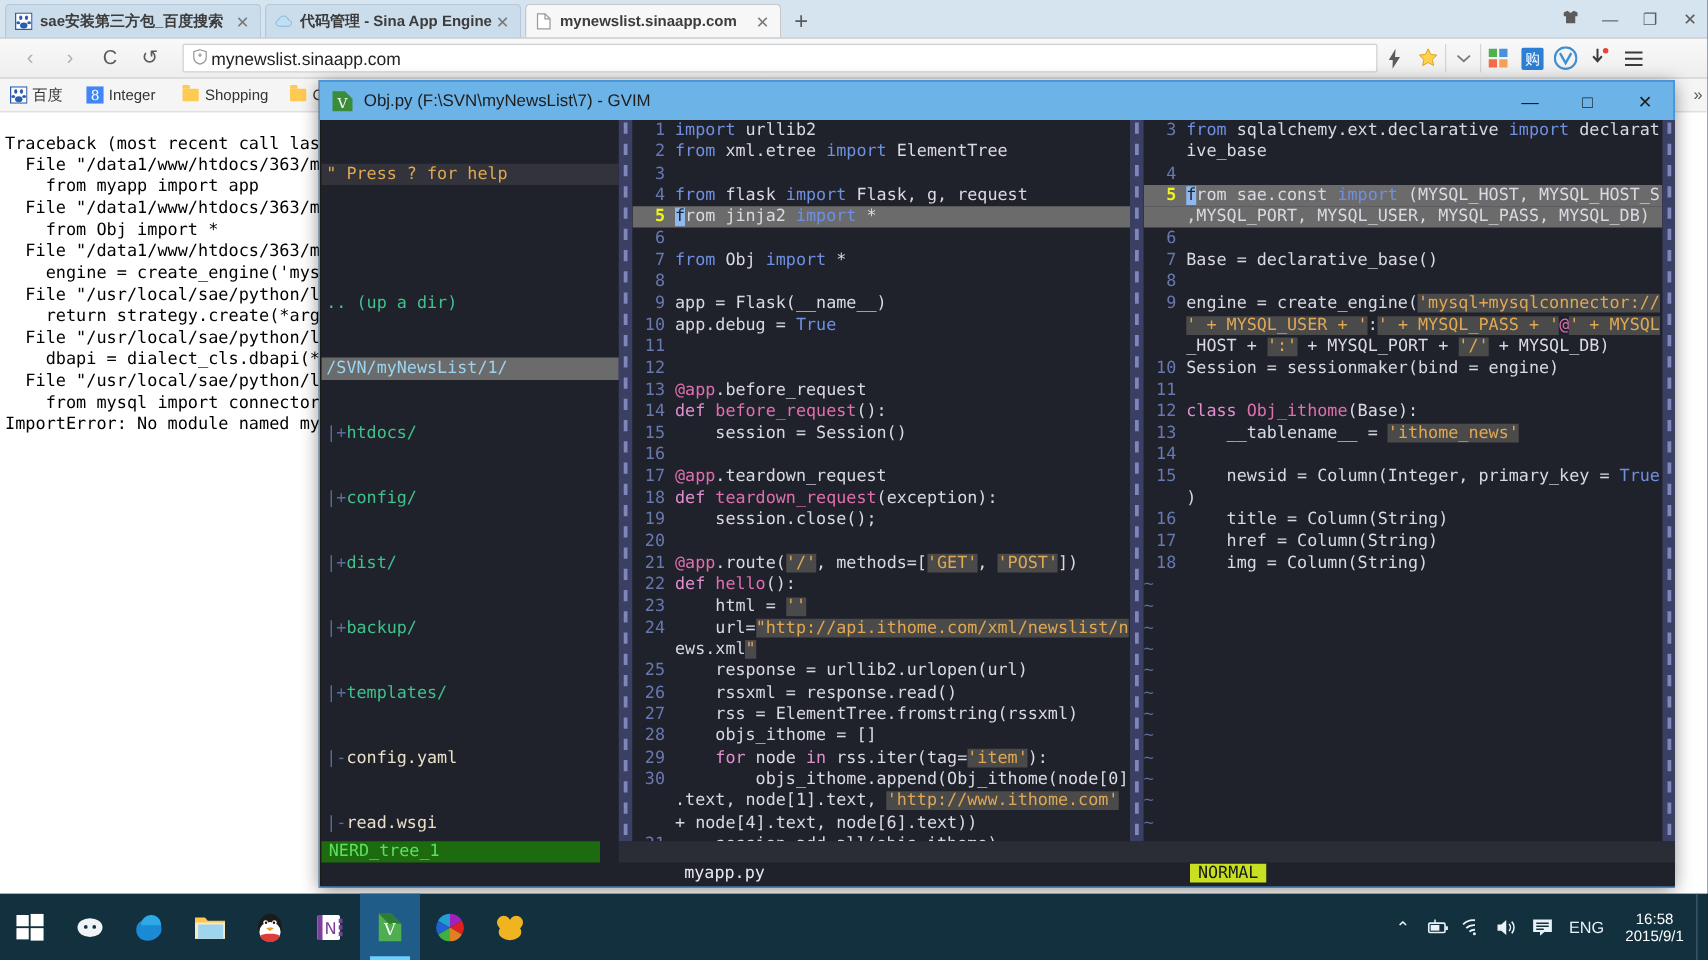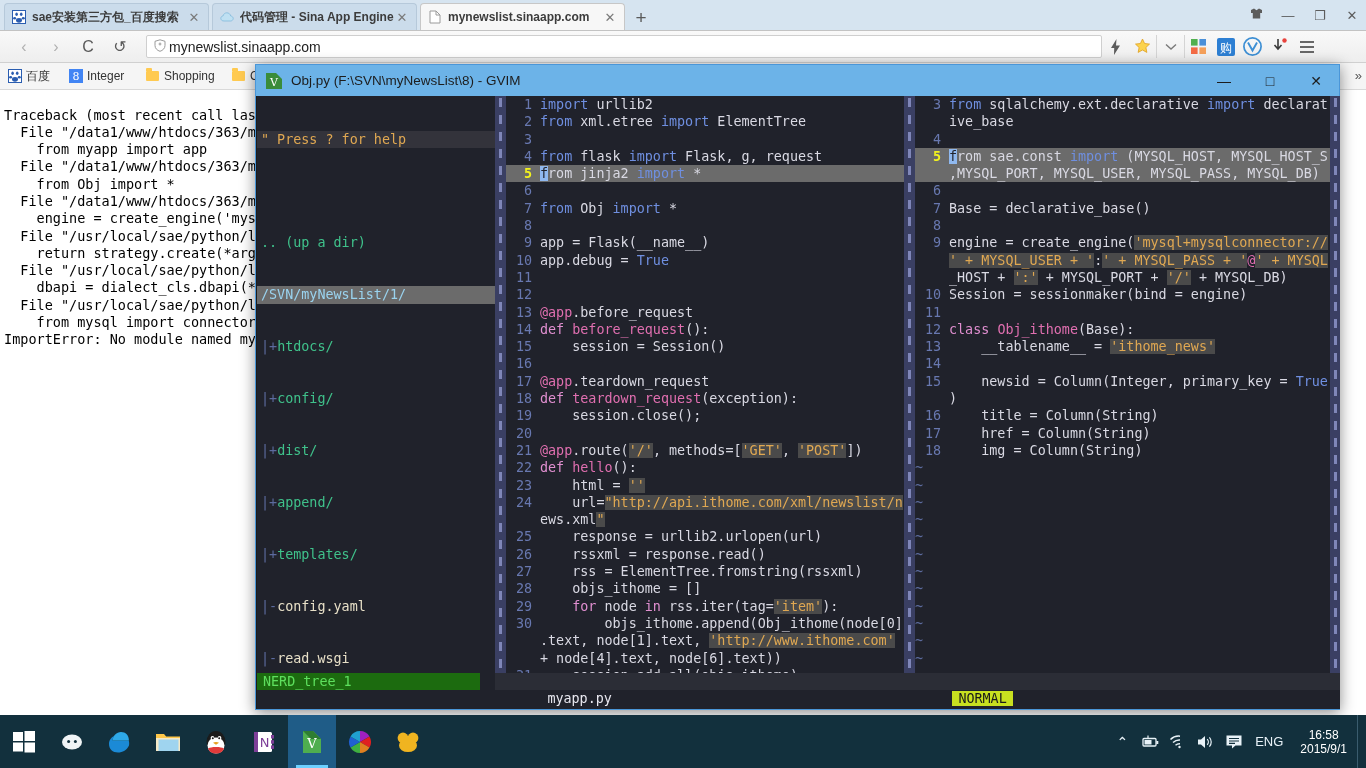--- a/index.html
+++ b/index.html
@@ -290,39 +290,39 @@
 
 <div id="gvim">
 
   <div id="gvtitle">
     <span class="gico">
       <svg width="20" height="20" viewBox="0 0 20 20">
           <path d="M2 2h10l6 6v10H2z" fill="#3a8c3a"></path>
           <text x="10" y="15" font-size="11" fill="#fff" text-anchor="middle" font-family="DejaVu Serif, serif">V</text>
         </svg>
     </span>
-    <span class="ttxt">Obj.py (F:\SVN\myNewsList\8) - GVIM</span>
+    <span class="ttxt">Obj.py (F:\SVN\myNewsList\7) - GVIM</span>
     <span id="gvwinctl">
       <span class="wb">—</span>
       <span class="wb">□</span>
       <span class="wb">✕</span>
     </span>
   </div>
 
   <div id="gvbody">
 
     <div class="vpane" id="nerd">
       <div class="nline nhelp">" Press ? for help</div>
       <div class="nline">&nbsp;</div>
       <div class="nline nup">.. (up a dir)</div>
       <div class="nline nsel">/SVN/myNewsList/1/</div>
       <div class="nline"><span class="nbar">|+</span><span class="ndir">htdocs/</span></div>
       <div class="nline"><span class="nbar">|+</span><span class="ndir">config/</span></div>
       <div class="nline"><span class="nbar">|+</span><span class="ndir">dist/</span></div>
-      <div class="nline"><span class="nbar">|+</span><span class="ndir">append/</span></div>
+      <div class="nline"><span class="nbar">|+</span><span class="ndir">backup/</span></div>
       <div class="nline"><span class="nbar">|+</span><span class="ndir">templates/</span></div>
       <div class="nline"><span class="nbar">|-</span><span class="nfile">config.yaml</span></div>
       <div class="nline"><span class="nbar">|-</span><span class="nfile">read.wsgi</span></div>
       
       
       
     </div>
 
     <div class="sbar" id="sb1" style="left:238px;">
         <i style="top: 2px;"></i>

